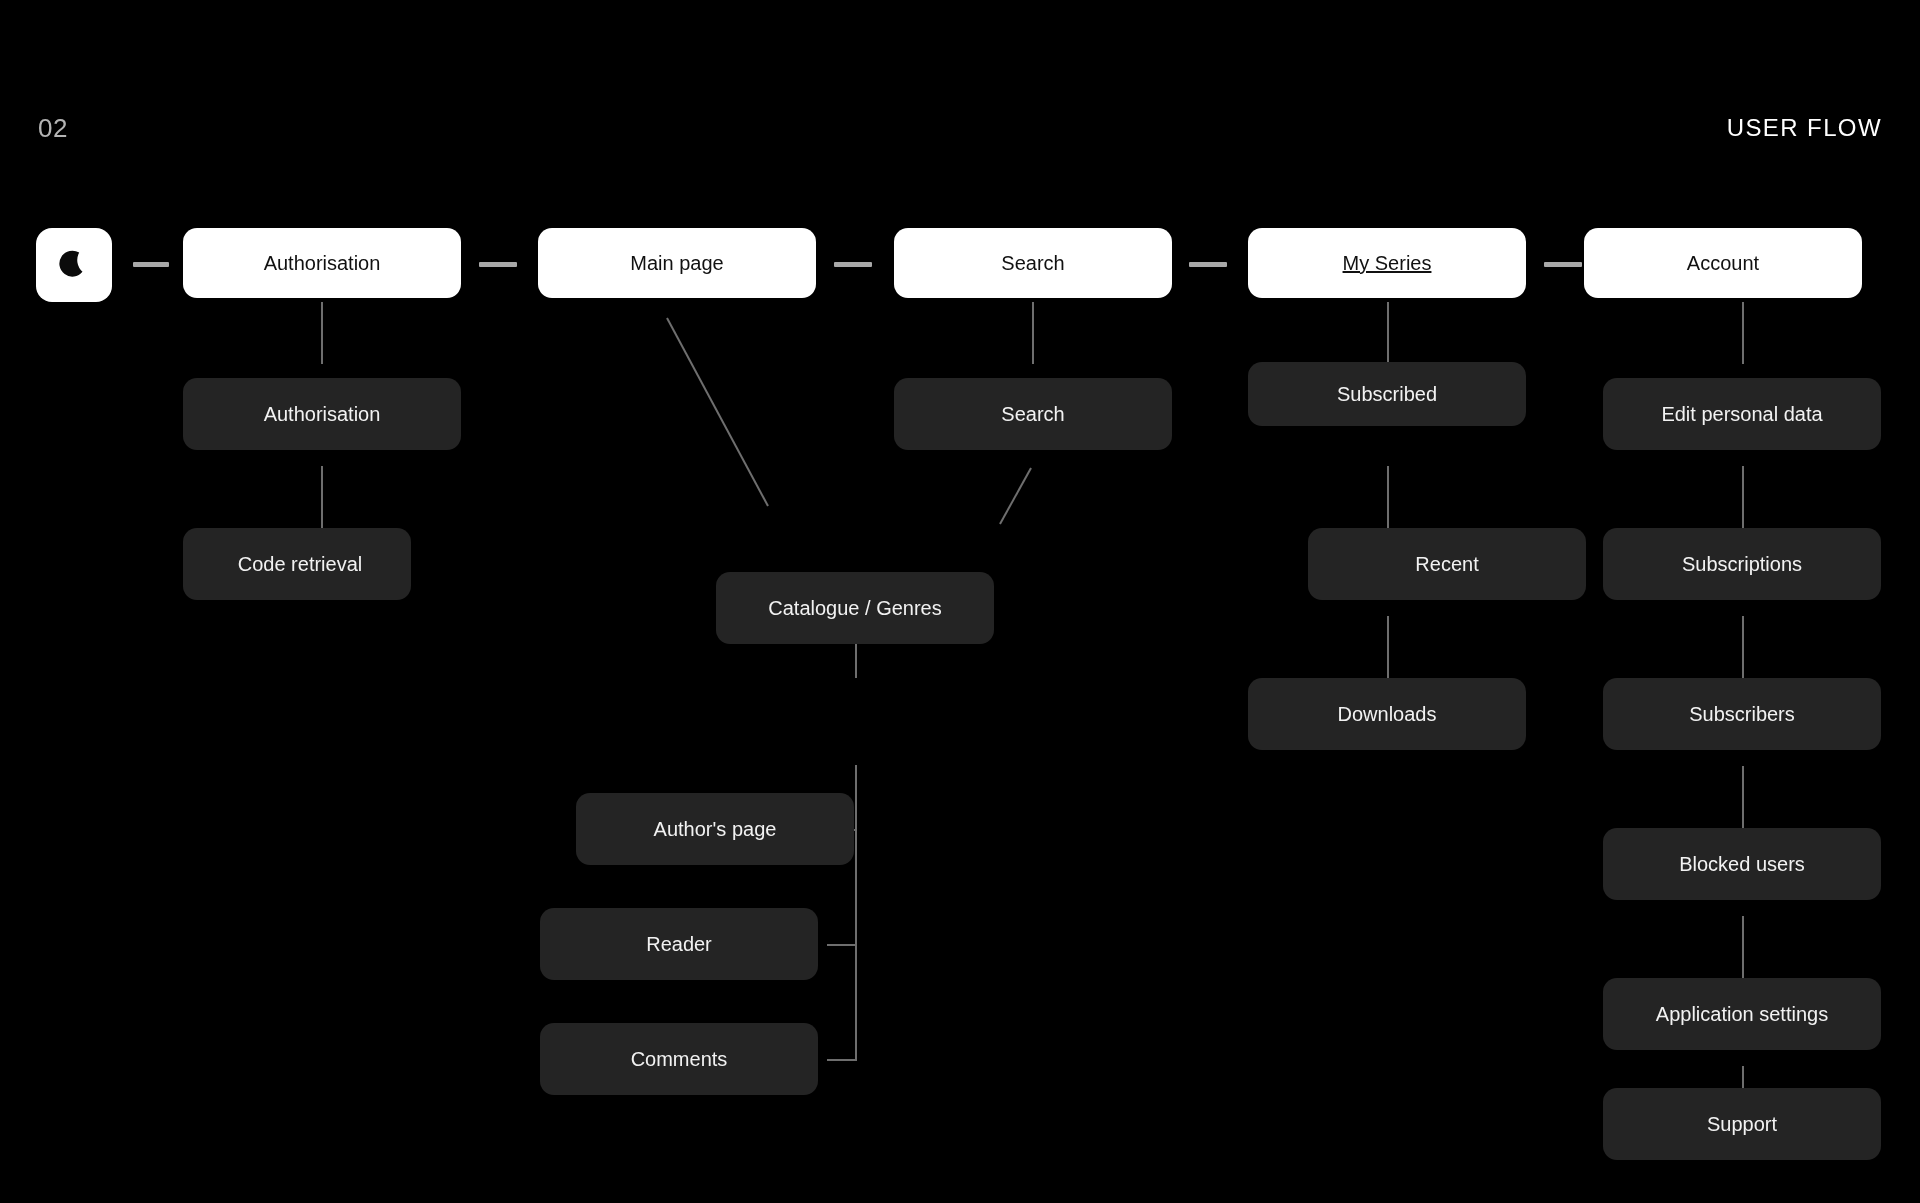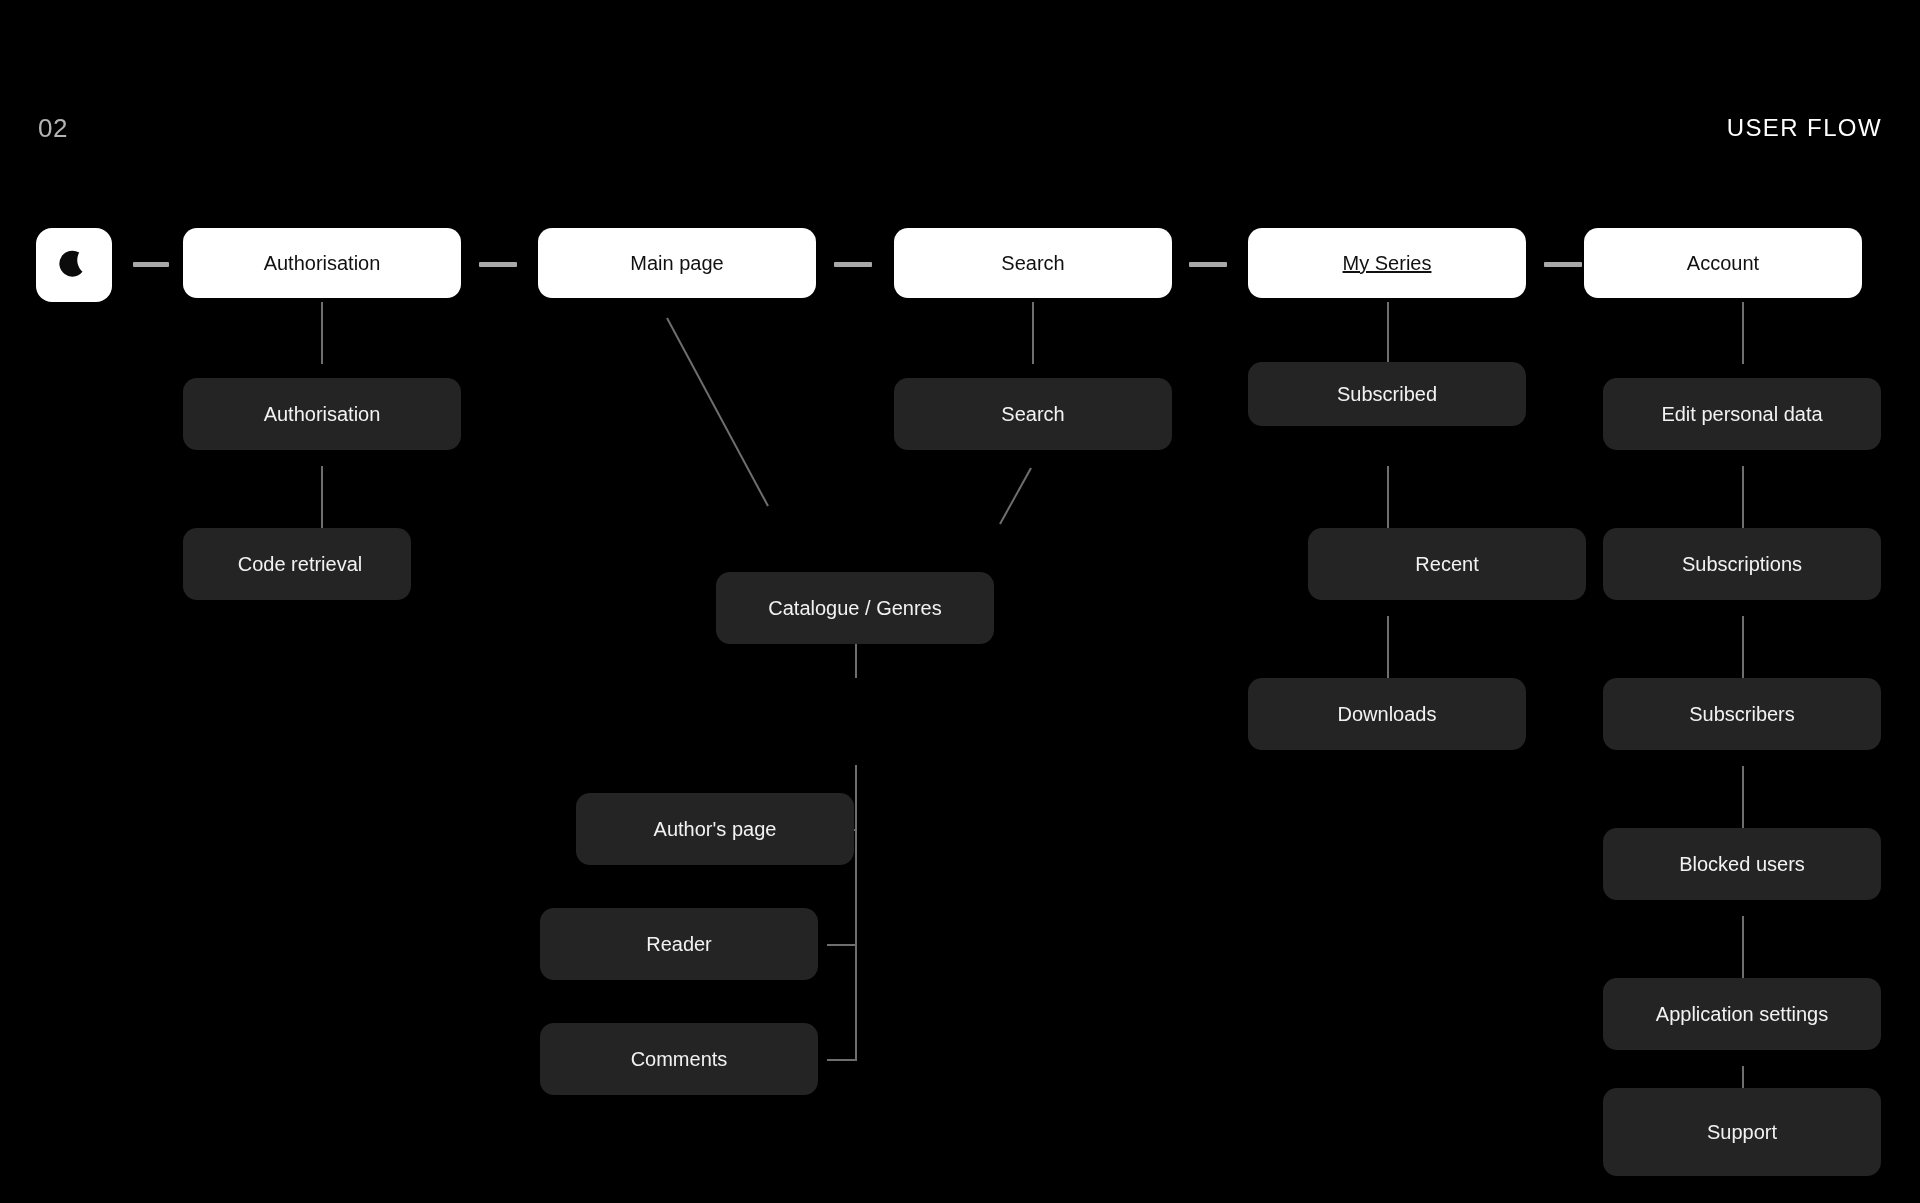--- a/index.html
+++ b/index.html
@@ -159,15 +159,15 @@
 
   <div class="node secondary" style="left:1248px; top:362px; width:278px; height:64px;">Subscribed</div>
   <div class="node secondary" style="left:1308px; top:528px; width:278px; height:72px;">Recent</div>
   <div class="node secondary" style="left:1248px; top:678px; width:278px; height:72px;">Downloads</div>
 
   <div class="node secondary" style="left:1603px; top:378px; width:278px; height:72px;">Edit personal data</div>
   <div class="node secondary" style="left:1603px; top:528px; width:278px; height:72px;">Subscriptions</div>
   <div class="node secondary" style="left:1603px; top:678px; width:278px; height:72px;">Subscribers</div>
   <div class="node secondary" style="left:1603px; top:828px; width:278px; height:72px;">Blocked users</div>
   <div class="node secondary" style="left:1603px; top:978px; width:278px; height:72px;">Application settings</div>
-  <div class="node secondary" style="left:1603px; top:1088px; width:278px; height:88px;">Support</div>
+  <div class="node secondary" style="left:1603px; top:1088px; width:278px; height:72px;">Support</div>
 
 </div>
 
 </body></html>

